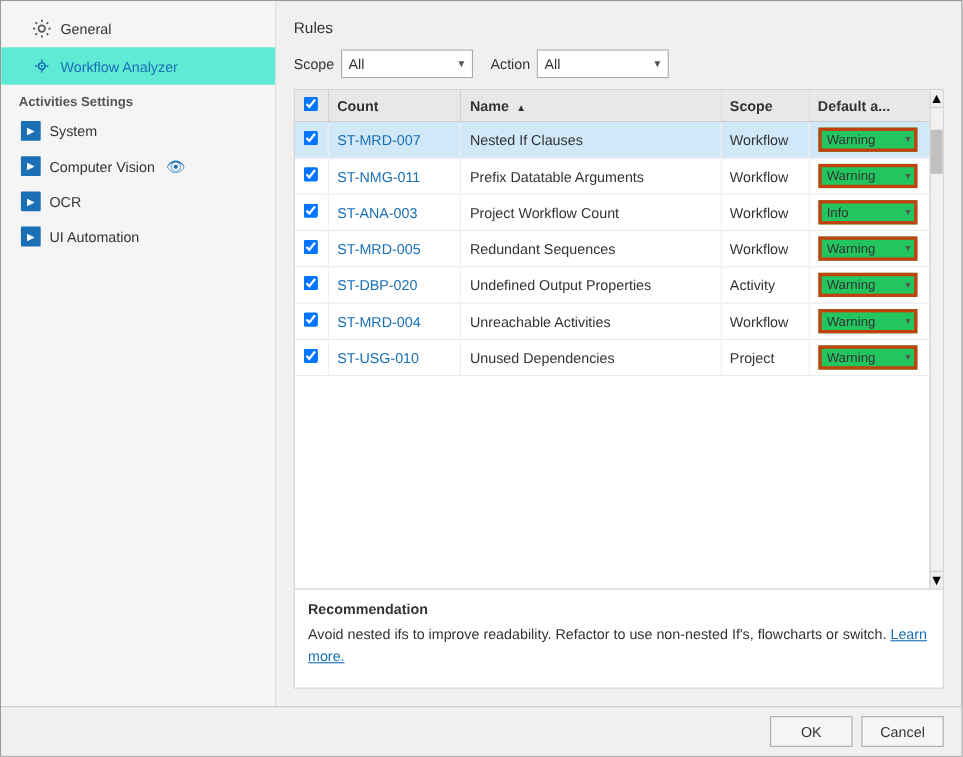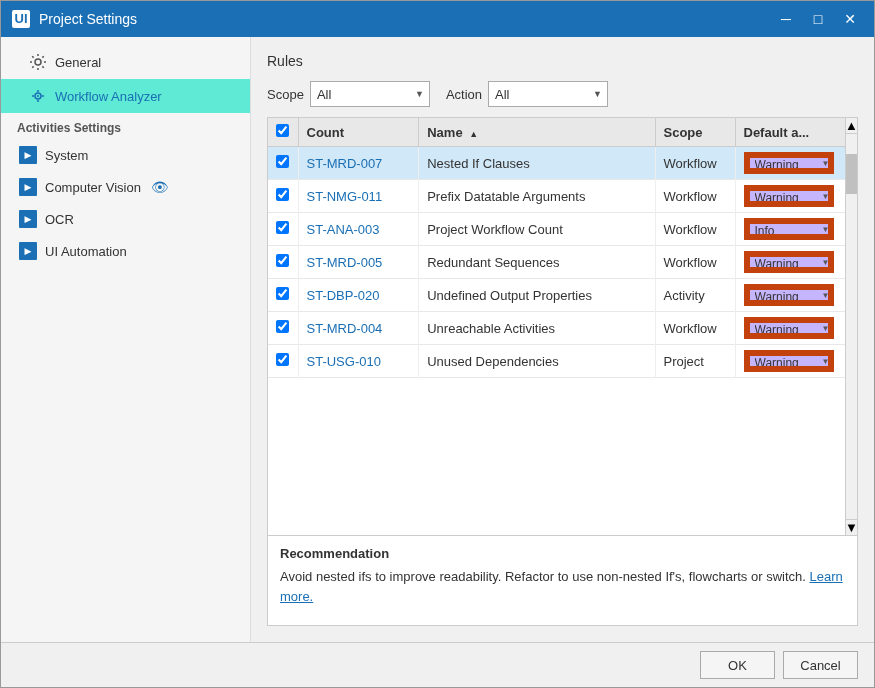--- a/index.html
+++ b/index.html
@@ -35,52 +35,38 @@
     tbody tr.selected { background: #d0e8f8; }
     tbody td { padding: 5px 8px; border-right: 1px solid #eee; color: #333; vertical-align: middle; }
     tbody td:last-child { border-right: none; }
     .code-link { color: #1a6fb5; cursor: pointer; text-decoration: none; }
     .checkbox-cell { width: 30px; text-align: center; }
     .checkbox-cell input[type="checkbox"] { cursor: pointer; }
     .scope-col { width: 80px; }
     .default-col { width: 110px; }
     .action-select-wrapper { position: relative; display: inline-block; width: 90px; }
     .action-select-wrapper::after { content: '▼'; position: absolute; right: 4px; top: 50%; transform: translateY(-50%); font-size: 8px; color: #555; pointer-events: none; }
-    .action-select { width: 90px; height: 22px; padding: 0 18px 0 5px; border: 6px solid #c2410c; background: #c4b5fd; appearance: none; -webkit-appearance: none; cursor: pointer; color: #333; font-size: 12px; }
+    .action-select { width: 90px; height: 22px; padding: 0 18px 0 5px; border: 3px solid #c2410c; background: #22c55e; appearance: none; -webkit-appearance: none; cursor: pointer; color: #333; font-size: 12px; }
     .recommendation-panel { border-top: 1px solid #ccc; padding: 10px 12px; background: white; min-height: 90px; }
     .recommendation-title { font-weight: 600; color: #333; margin-bottom: 6px; }
     .recommendation-text { color: #333; line-height: 1.5; }
     .recommendation-link { color: #1a6fb5; cursor: pointer; }
     .bottom-bar { background: #f0f0f0; border-top: 1px solid #ccc; padding: 8px 16px; display: flex; justify-content: flex-end; gap: 8px; flex-shrink: 0; }
     .btn { height: 28px; min-width: 75px; padding: 0 16px; border: 1px solid #aaa; background: #f5f5f5; cursor: pointer; color: #333; font-size: 13px; }
     .btn.primary { background: #f5f5f5; }
     .sort-icon { font-size: 9px; margin-left: 3px; }
     .scrollbar-placeholder { width: 12px; background: #f0f0f0; border-left: 1px solid #ccc; display: flex; flex-direction: column; }
     .scrollbar-thumb { width: 100%; height: 40px; background: #c0c0c0; margin-top: 20px; }
     .nav-icon { width: 18px; height: 18px; background: #1a6fb5; display: inline-flex; align-items: center; justify-content: center; color: white; font-size: 9px; border-radius: 1px; }
   </style>
 </head>
 <body>
 
 <div class="window">
 
-  <div class="titlebar">
-    <div class="titlebar-icon">
-      <svg width="20" height="20" viewBox="0 0 20 20">
-          <rect x="1" y="1" width="18" height="18" rx="2" fill="white"></rect>
-          <text x="10" y="14" text-anchor="middle" fill="#1a6fb5" font-size="10" font-weight="bold">UI</text>
-        </svg>
-    </div>
-    <span class="titlebar-title">Project Settings</span>
-    <div class="titlebar-controls">
-      <button class="titlebar-btn">─</button>
-      <button class="titlebar-btn">□</button>
-      <button class="titlebar-btn close">✕</button>
-    </div>
-  </div>
 
   <div class="main-content">
 
     <div class="sidebar">
       <div class="sidebar-item">
         <span class="sidebar-item-icon">
           <svg width="18" height="18" viewBox="0 0 18 18" fill="none">
             <circle cx="9" cy="9" r="3" stroke="#555" stroke-width="1.5" fill="none"></circle>
             <path d="M9 1v2M9 15v2M1 9h2M15 9h2M3.22 3.22l1.42 1.42M13.36 13.36l1.42 1.42M3.22 14.78l1.42-1.42M13.36 4.64l1.42-1.42" stroke="#555" stroke-width="1.5"></path>
           </svg>

